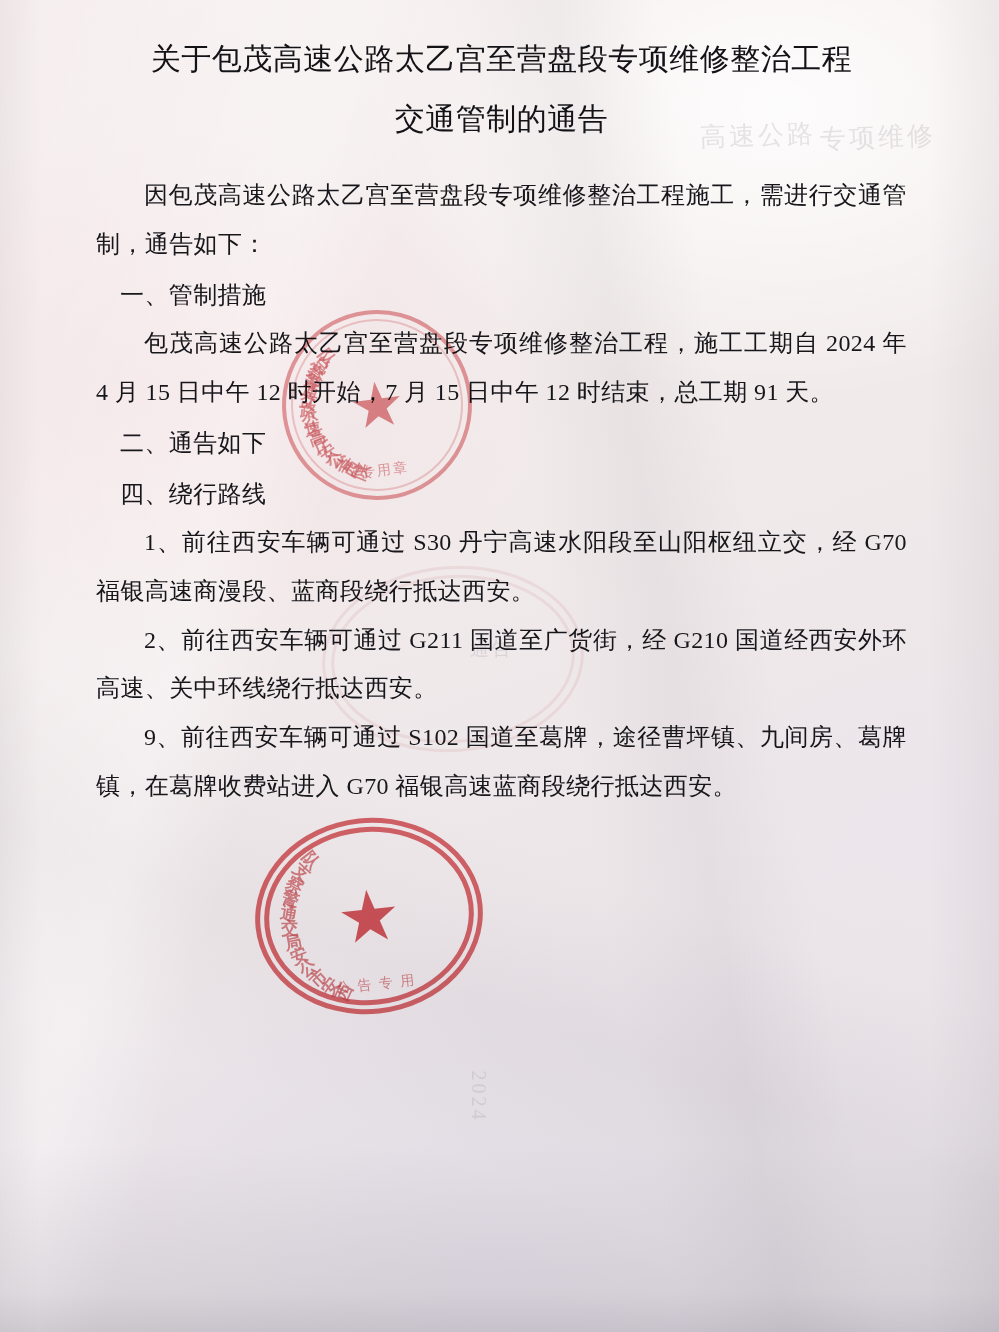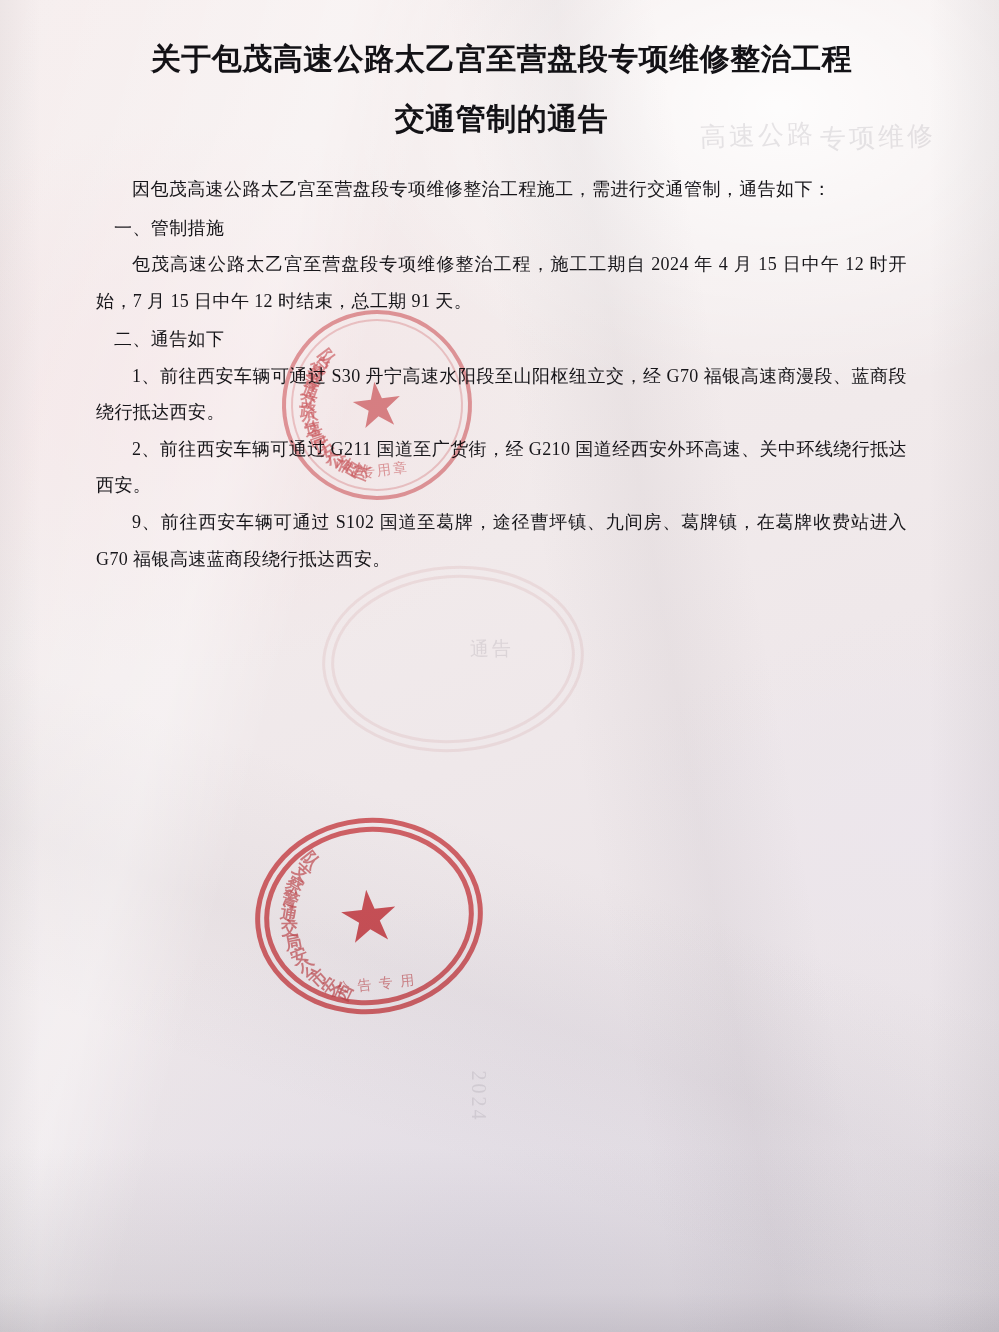--- a/index.html
+++ b/index.html
@@ -52,34 +52,34 @@
 
   
   .doc {
     position: relative;
     z-index: 5;
     padding: 36px 92px 0 96px;
     color: #1d1c1f;
   }
   .title {
     text-align: center;
-    font-weight: bold;
+    font-weight: normal;
     font-size: 30px;
     line-height: 1.52;
     letter-spacing: 0.5px;
     margin: 0;
     color: #131216;
   }
   .title .line2 {
     display: block;
     margin-top: 14px;
   }
   .body-block {
     margin-top: 30px;
-    font-size: 18px;
+    font-size: 24px;
     line-height: 2.03;
     letter-spacing: 0.4px;
     color: #17161a;
   }
   p.para {
     margin: 0;
     text-align: justify;
     text-justify: inter-ideograph;
   }
   p.indent {
@@ -268,19 +268,20 @@
     <div class="body-block">
 
       <p class="para indent">因包茂高速公路太乙宫至营盘段专项维修整治工程施工，需进行交通管制，通告如下：</p>
 
       <p class="para heading">一、管制措施</p>
       <p class="para indent">包茂高速公路太乙宫至营盘段专项维修整治工程，施工工期自 2024 年 4 月 15 日中午 12 时开始，7 月 15 日中午 12 时结束，总工期 91 天。</p>
 
       <p class="para heading">二、通告如下</p>
 
 
+      <p class="para heading">四、绕行路线</p>
       <p class="para indent">1、前往西安车辆可通过 S30 丹宁高速水阳段至山阳枢纽立交，经 G70 福银高速商漫段、蓝商段绕行抵达西安。</p>
       <p class="para indent">2、前往西安车辆可通过 G211 国道至广货街，经 G210 国道经西安外环高速、关中环线绕行抵达西安。</p>
       <p class="para indent">9、前往西安车辆可通过 S102 国道至葛牌，途径曹坪镇、九间房、葛牌镇，在葛牌收费站进入 G70 福银高速蓝商段绕行抵达西安。</p>
 
     </div>
   </div>
 </div>
 
 </body></html>

